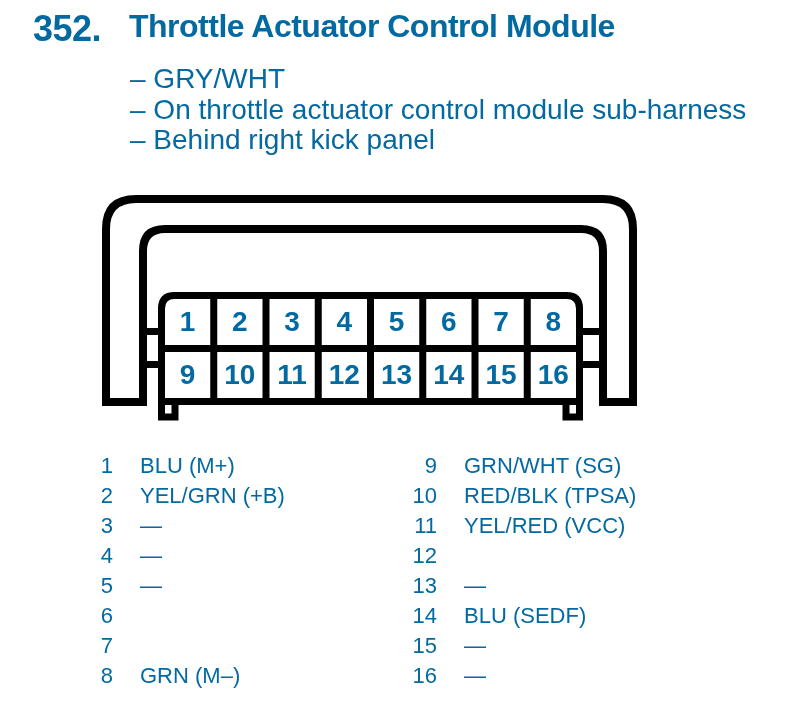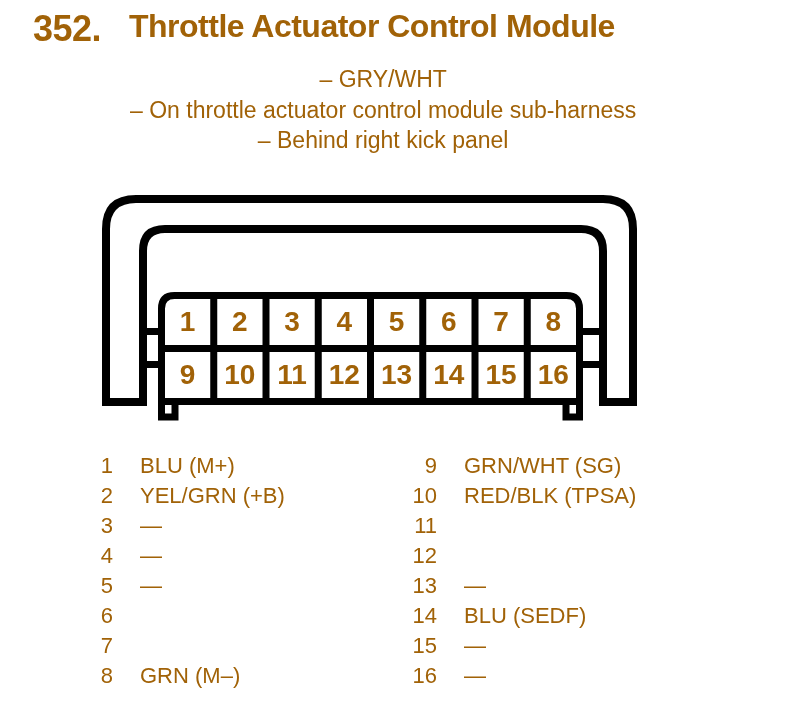--- a/index.html
+++ b/index.html
@@ -1,41 +1,41 @@
 <!DOCTYPE html>
 <html><head>
 <meta charset="utf-8">
 <style>
   html, body { margin: 0; padding: 0; background: #ffffff; }
   .page {
     position: relative;
     width: 800px;
     height: 716px;
     background: #ffffff;
-    color: #a16207;
+    color: #0369a1;
     font-family: "Liberation Sans", sans-serif;
     overflow: hidden;
   }
 
   
   .header { position: absolute; left: 0; top: 8px; width: 800px; height: 48px; }
   .fig-num {
     position: absolute; left: 33px; top: 0;
     font-size: 36px; font-weight: bold; letter-spacing: -0.5px;
   }
   .fig-title {
     position: absolute; left: 129px; top: 0;
     font-size: 32px; font-weight: bold; letter-spacing: -0.5px;
     white-space: nowrap;
   }
 
   
   .notes { position: absolute; left: 130px; top: 64px; }
   .note-line {
-    font-size: 23px; line-height: 30.5px; white-space: nowrap; text-align: center;
+    font-size: 28px; line-height: 30.5px; white-space: nowrap;
   }
 
   
   .connector-svg { position: absolute; left: 95px; top: 192px; }
   .connector-svg path { stroke: #000000; fill: none; }
 
   .pin-grid {
     position: absolute; left: 161.5px; top: 295.5px;
     width: 418px; height: 106px;
     display: grid;
@@ -153,20 +153,21 @@
     <div class="legend-row">
       <span class="pin-num">9</span>
       <span class="pin-label">GRN/WHT (SG)</span>
     </div>
     <div class="legend-row">
       <span class="pin-num">10</span>
       <span class="pin-label">RED/BLK (TPSA)</span>
     </div>
     <div class="legend-row">
       <span class="pin-num">11</span>
+      <span class="pin-label">YEL/RED (VCC)</span>
     </div>
     <div class="legend-row">
       <span class="pin-num">12</span>
     </div>
     <div class="legend-row">
       <span class="pin-num">13</span>
       <span class="pin-label">—</span>
     </div>
     <div class="legend-row">
       <span class="pin-num">14</span>

